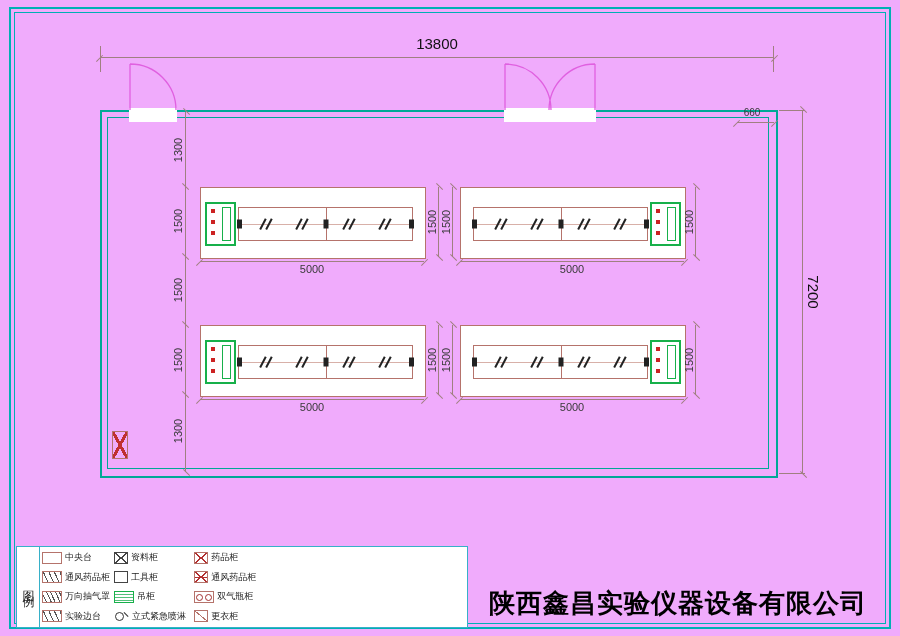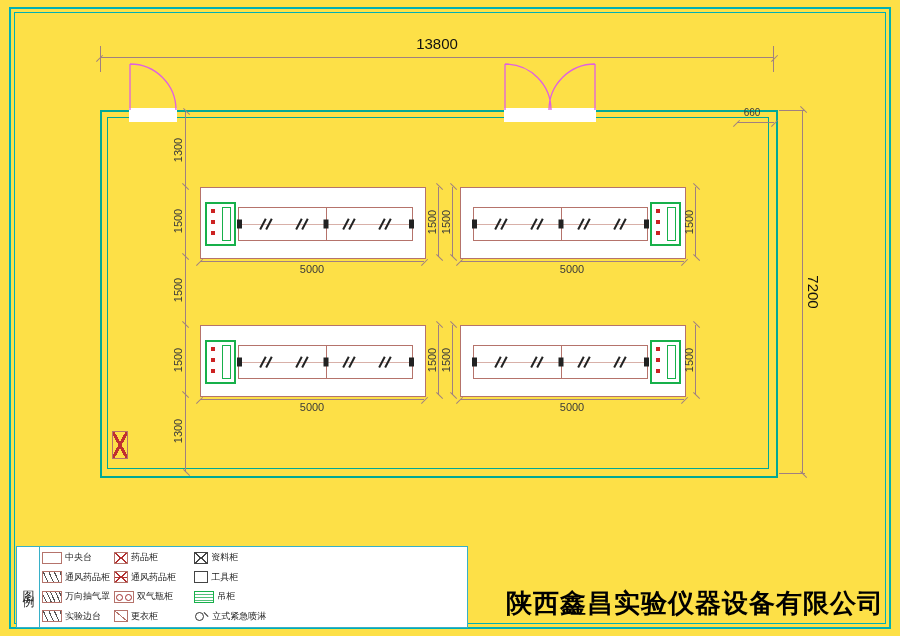--- a/index.html
+++ b/index.html
@@ -1,16 +1,16 @@
 <!DOCTYPE html>
 <html><head>
 <meta charset="utf-8">
 <style>
   html,body{margin:0;padding:0;background:#fff;}
-  .page{position:relative;width:900px;height:636px;background:#fde047;overflow:hidden;
+  .page{position:relative;width:900px;height:636px;background:#f0abfc;overflow:hidden;
         font-family:"Liberation Sans",sans-serif;}
   
   .frame-outer{position:absolute;left:9px;top:7px;right:9px;bottom:7px;border:2px solid #00b0b4;}
   .frame-inner{position:absolute;left:14px;top:12px;right:14px;bottom:12px;border:1px solid #00b0b4;}
   
   .wall-outer{position:absolute;left:100px;top:110px;width:674px;height:364px;border:2px solid #00a896;}
   .wall-inner{position:absolute;left:107px;top:117px;width:660px;height:350px;border:1px solid #00a896;}
   .door-gap{position:absolute;top:108px;height:14px;background:#fff;}
   .door-svg{position:absolute;}
   
@@ -101,21 +101,21 @@
   .i-dot::before{content:"";position:absolute;left:2px;top:2px;width:6px;height:6px;background:#111;border-radius:50%;}
   .i-dot::after{content:"";position:absolute;left:10px;top:4px;width:3px;height:3px;background:#111;border-radius:50%;}
   .i-stool{width:11px;
      background:linear-gradient(to top right,transparent 45%,#333 45%,#333 55%,transparent 55%),
                 linear-gradient(to bottom right,transparent 45%,#333 45%,#333 55%,transparent 55%);}
   .i-comb{width:13px;height:7px;border-bottom:1px solid #333;background:repeating-linear-gradient(90deg,#333 0 1px,transparent 1px 4px);}
   .i-comp{width:9px;height:9px;border-radius:50%;background:conic-gradient(#333 0 270deg,transparent 270deg 360deg);}
   .i-hood::before{content:"";position:absolute;left:4px;top:0;width:8px;height:8px;border:1.2px solid #333;border-radius:50%;}
   .i-hood::after{content:"";position:absolute;left:0;top:7px;width:8px;height:1.2px;background:#333;transform:rotate(-35deg);}
   
-  .company{position:absolute;left:472px;top:586px;width:412px;text-align:right;
+  .company{position:absolute;left:472px;top:586px;width:412px;text-align:center;
      font-size:26px;font-weight:700;color:#000;letter-spacing:1px;white-space:nowrap;}
 </style>
 </head>
 <body>
 
 <div class="page">
 
   <div class="frame-outer"></div>
   <div class="frame-inner"></div>
 
@@ -252,52 +252,52 @@
           <span class="lg-icon i-hatch2"></span>
           <span class="lg-label">万向抽气罩</span>
         </div>
         <div class="lg-item">
           <span class="lg-icon i-hatch"></span>
           <span class="lg-label">实验边台</span>
         </div>
       </div>
       <div class="lg-col">
         <div class="lg-item">
+          <span class="lg-icon sq i-xd"></span>
+          <span class="lg-label">资料柜</span>
+        </div>
+        <div class="lg-item">
+          <span class="lg-icon sq i-plainb"></span>
+          <span class="lg-label">工具柜</span>
+        </div>
+        <div class="lg-item">
+          <span class="lg-icon i-glines"></span>
+          <span class="lg-label">吊柜</span>
+        </div>
+        <div class="lg-item">
+          <span class="lg-icon i-shower"></span>
+          <span class="lg-label">立式紧急喷淋</span>
+        </div>
+      </div>
+      <div class="lg-col">
+        <div class="lg-item">
           <span class="lg-icon sq i-x"></span>
           <span class="lg-label">药品柜</span>
         </div>
         <div class="lg-item">
           <span class="lg-icon sq i-x i-xbar"></span>
           <span class="lg-label">通风药品柜</span>
         </div>
         <div class="lg-item">
           <span class="lg-icon i-2circ"></span>
           <span class="lg-label">双气瓶柜</span>
         </div>
         <div class="lg-item">
           <span class="lg-icon sq i-diag"></span>
           <span class="lg-label">更衣柜</span>
         </div>
       </div>
-      <div class="lg-col">
-        <div class="lg-item">
-          <span class="lg-icon sq i-xd"></span>
-          <span class="lg-label">资料柜</span>
-        </div>
-        <div class="lg-item">
-          <span class="lg-icon sq i-plainb"></span>
-          <span class="lg-label">工具柜</span>
-        </div>
-        <div class="lg-item">
-          <span class="lg-icon i-glines"></span>
-          <span class="lg-label">吊柜</span>
-        </div>
-        <div class="lg-item">
-          <span class="lg-icon i-shower"></span>
-          <span class="lg-label">立式紧急喷淋</span>
-        </div>
-      </div>
     </div>
   </div>
 
   <div class="company">陕西鑫昌实验仪器设备有限公司</div>
 
 </div>
 
 </body></html>

